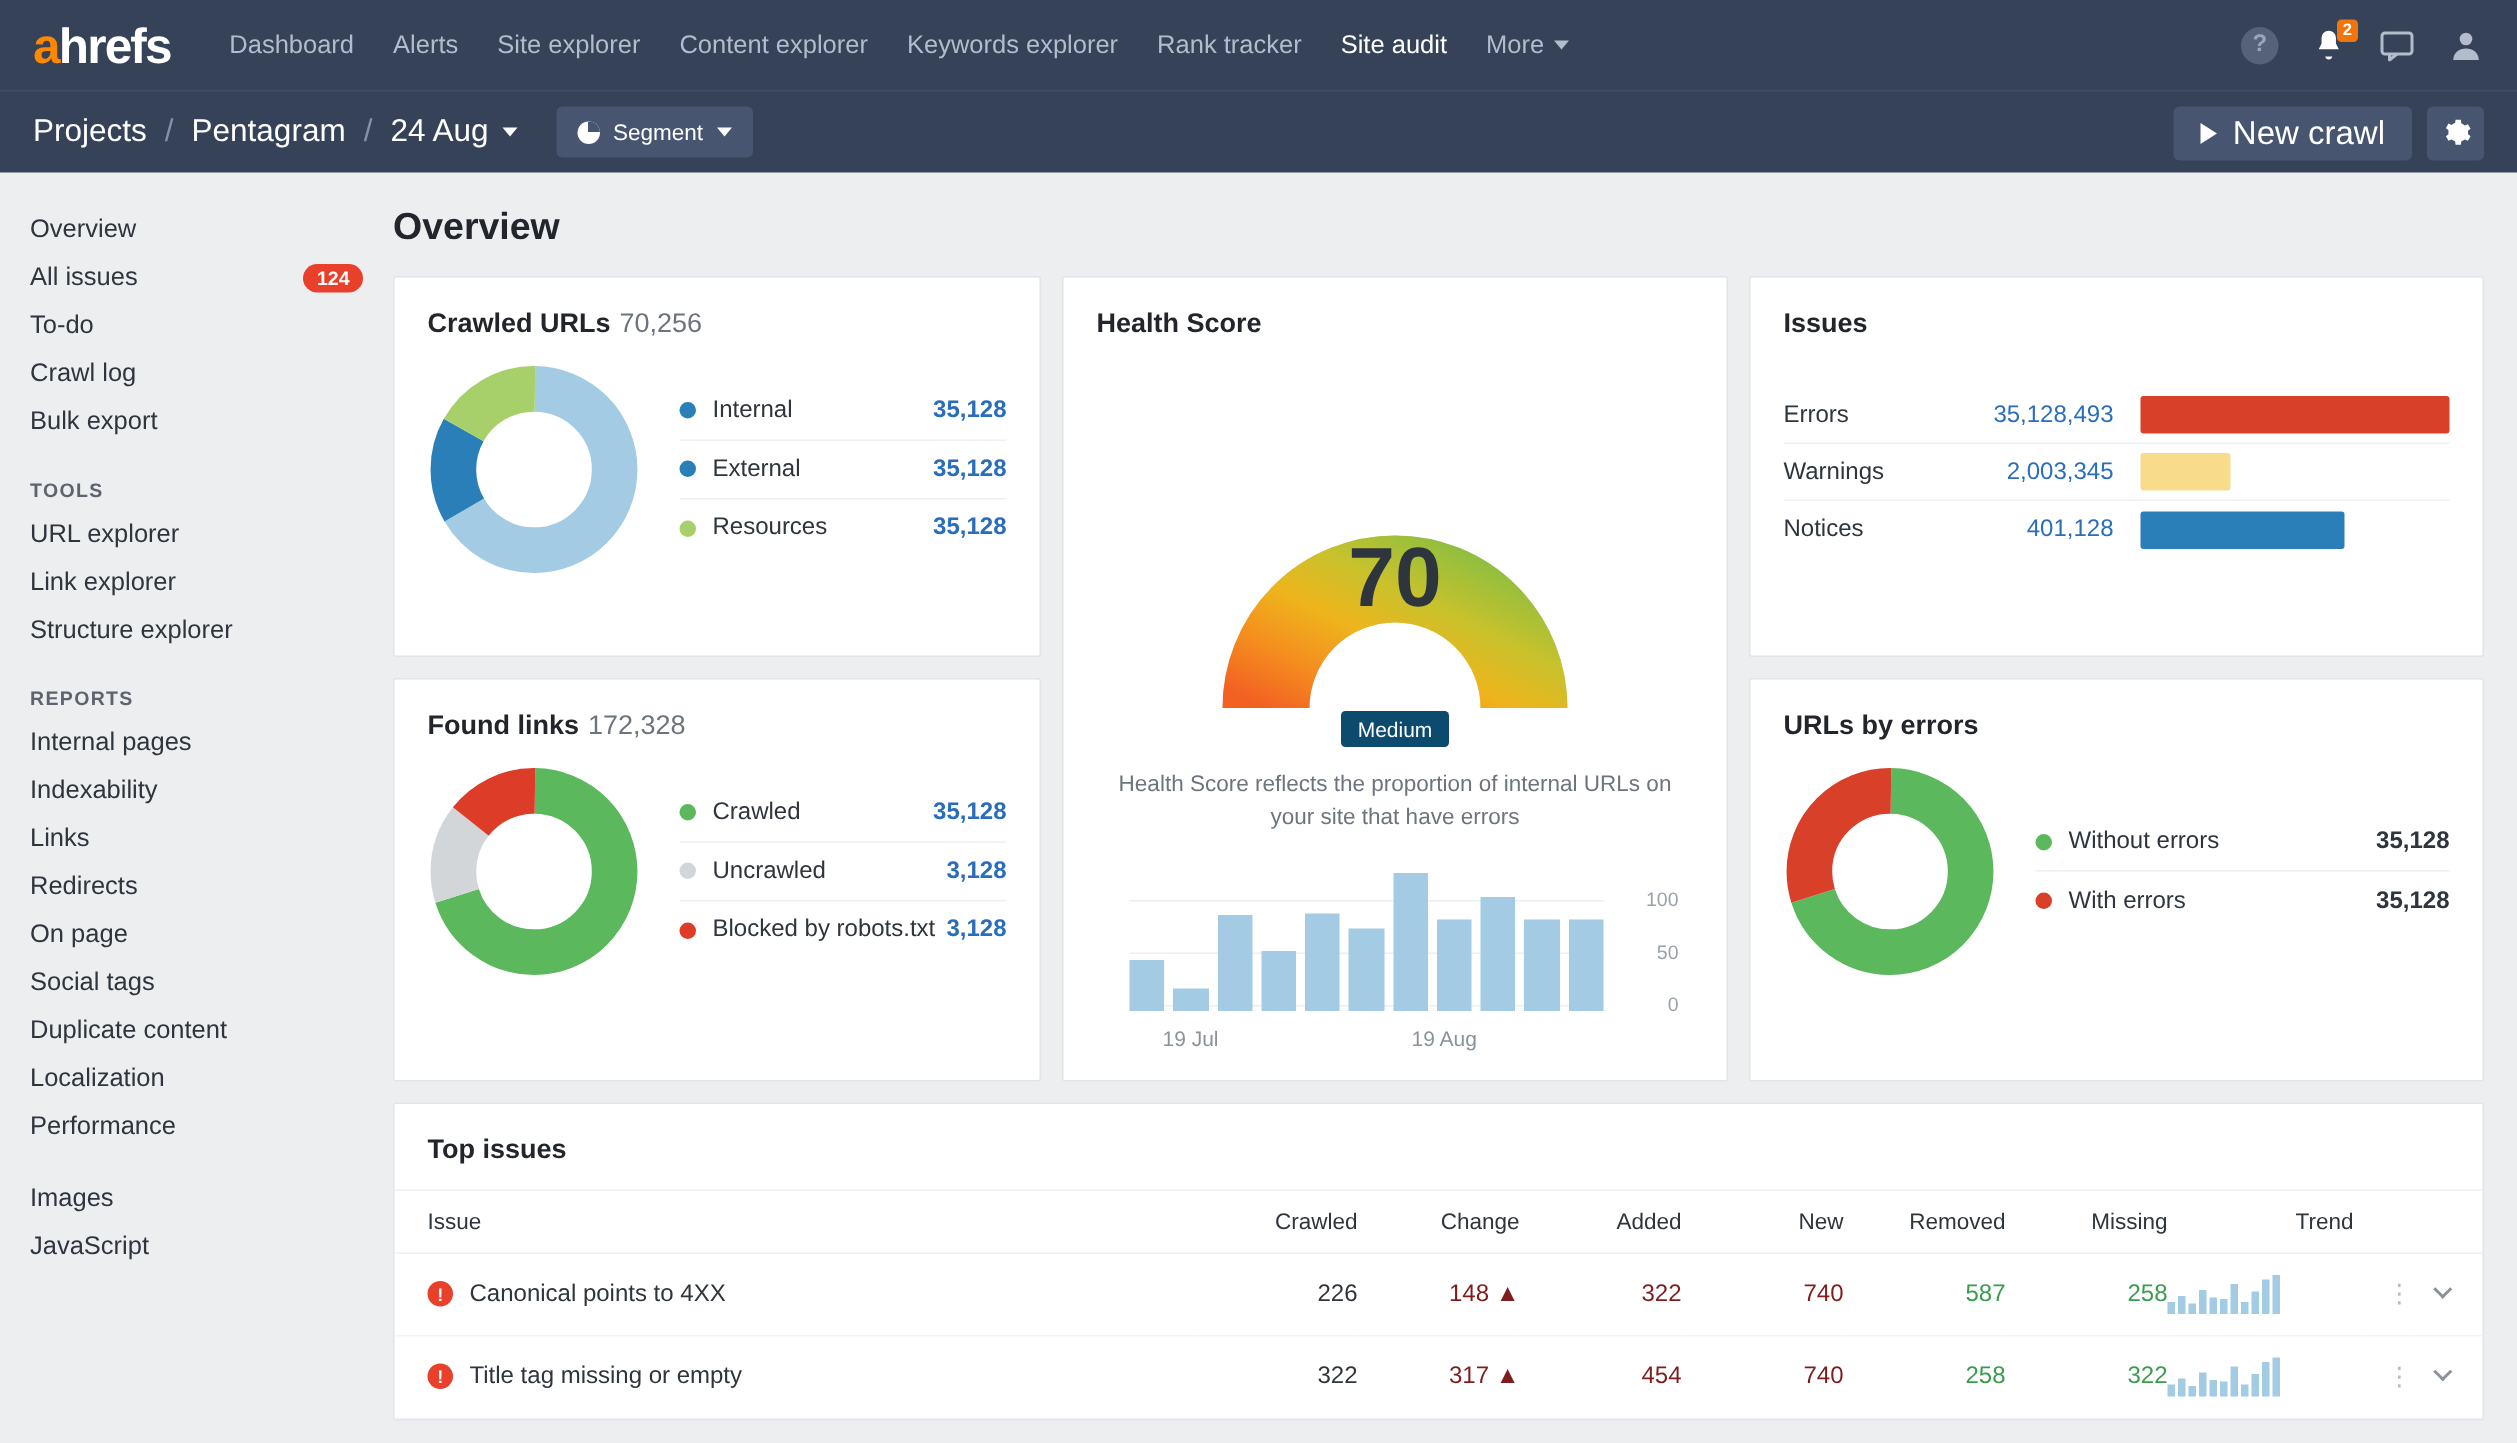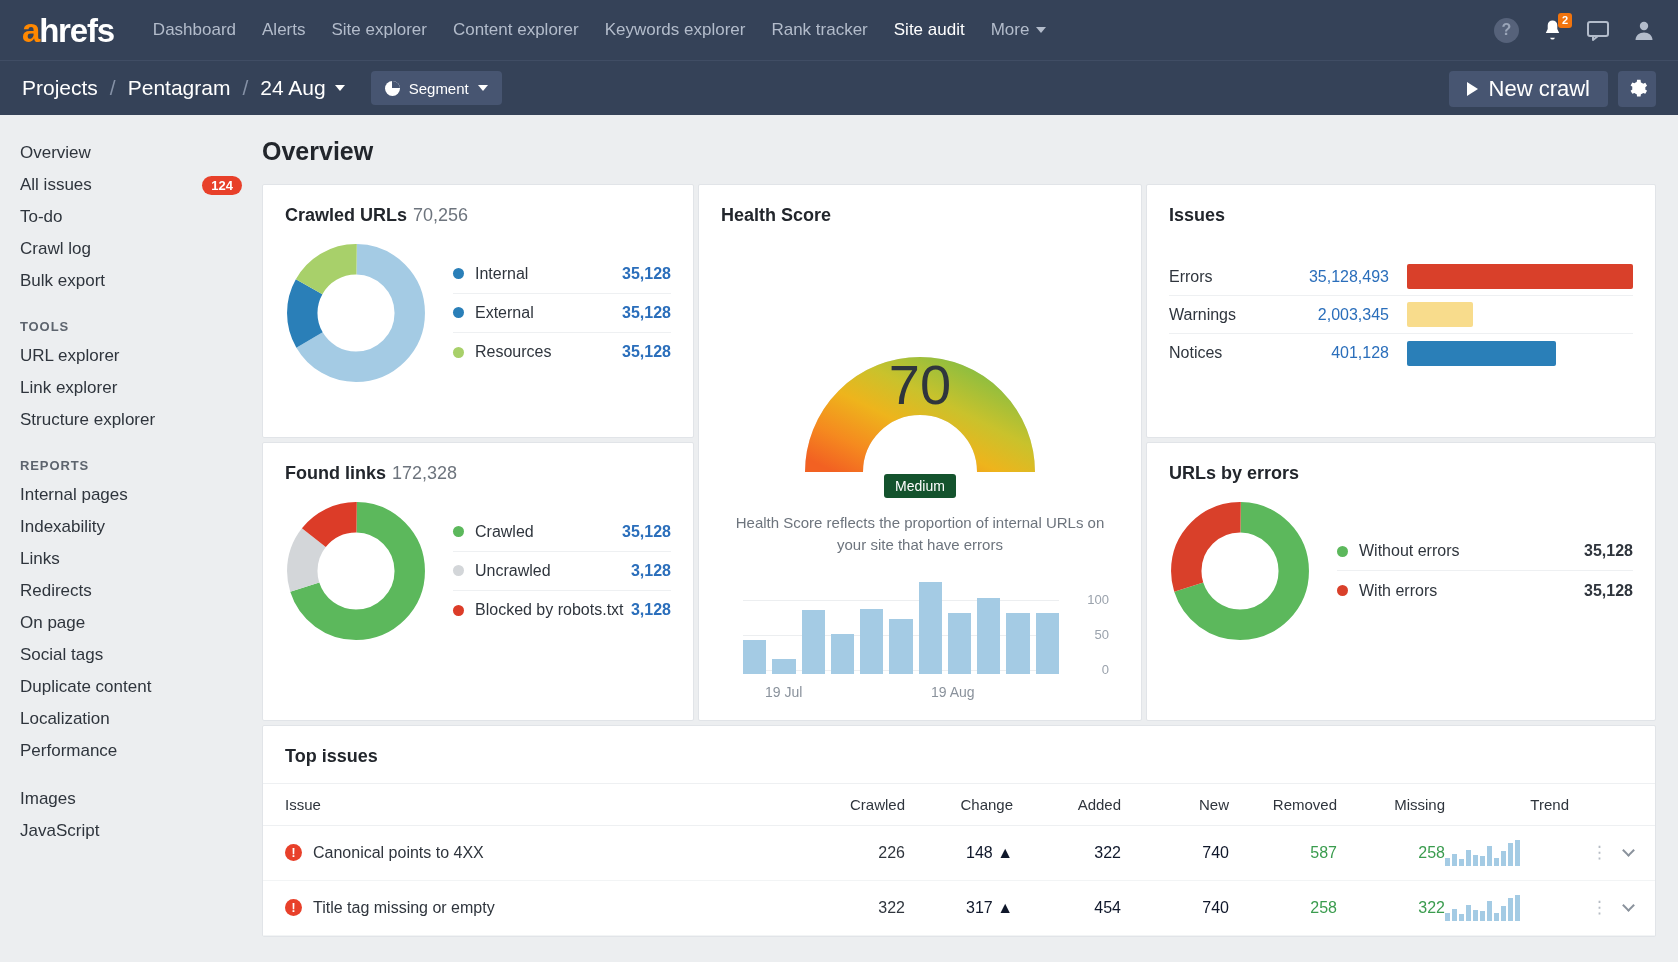--- a/index.html
+++ b/index.html
@@ -141,21 +141,21 @@
   .main {
     flex: 1; background: #eceef0; padding: 22px 22px 0 0;
     overflow: hidden;
   }
   .page-title { font-size: 25px; font-weight: 700; color: #22262c; margin-bottom: 18px; }
 
   .grid {
     display: grid;
     grid-template-columns: 432px 444px 1fr;
     grid-template-rows: 254px auto;
-    gap: 4px;
+    gap: 14px;
   }
   .card {
     background:#fff; border:1px solid #e1e4e8; border-radius:2px;
     padding: 20px 22px;
     overflow: hidden;
   }
   .card-title { font-size:18px; font-weight:700; color:#22262c; }
   .card-title .sub { font-weight: 400; color:#6d747d; margin-left:6px; }
 
   
@@ -169,27 +169,27 @@
   .dot { width:11px; height:11px; border-radius:50%; margin-right:11px; flex-shrink:0;}
   .legend-label { color:#2f353d; flex:1; white-space:nowrap; }
   .legend-val { color:#2a6ebb; font-weight: 700; }
   .legend-val.plain { color:#2f353d; }
 
   
   .health-card { display:flex; flex-direction:column; grid-row: span 2; }
   .gauge-wrap { position:relative; width: 100%; display:flex; justify-content:center; margin-top:8px; }
   .gauge-num {
     position:absolute; left:0; right:0; top:118px; text-align:center;
-    font-size: 56px; color:#2f353d; font-weight:400;
+    font-size: 56px; color:#2f353d; font-weight:700;
   }
   .medium-chip {
     position:absolute; left:0; right:0; top:240px; text-align:center;
   }
   .medium-chip span {
-    background:#14532d; color:#fff; font-size:14px; border-radius:3px;
+    background:#0c4a6e; color:#fff; font-size:14px; border-radius:3px;
     padding: 4px 11px; display:inline-block;
   }
   .health-desc {
     margin-top: 14px; text-align:center; color:#6d747d; font-size:15px; line-height:1.45;
   }
   .minichart { margin-top: 14px; position:relative; height: 130px; }
   .minichart .bars {
     position:absolute; left: 22px; right: 60px; bottom: 26px; top: 0;
     display:flex; align-items:flex-end; gap: 6px;
   }
@@ -229,21 +229,21 @@
     font-size:16px; color:#2f353d; text-align:right; padding: 14px 0;
     border-bottom:1px solid #f2f4f5; white-space:nowrap;
   }
   tbody td.left { text-align:left; padding-left:22px; }
   .issue-cell { display:flex; align-items:center; gap:11px; }
   .err-ic {
     width:17px;height:17px;border-radius:50%;background:#e8402a;color:#fff;
     font-size:12px;font-weight:700;display:flex;align-items:center;justify-content:center;
     flex-shrink:0;
   }
-  .red { color:#0f172a; }
+  .red { color:#7f1d1d; }
   .green { color:#3a9c4e; }
   .spark { display:flex; align-items:flex-end; gap:2px; height:26px; justify-content:flex-start; }
   .spark i { width:5px; background:#a4cbe4; display:block; }
   .kebab { color:#b6bcc4; font-size:17px; letter-spacing:1px; cursor:pointer; }
   .chev {
     display:inline-block; width:9px;height:9px;
     border-right:2px solid #8a929c; border-bottom:2px solid #8a929c;
     transform: rotate(45deg); margin-bottom:3px;
   }
   .col-w { width: 108px; }

